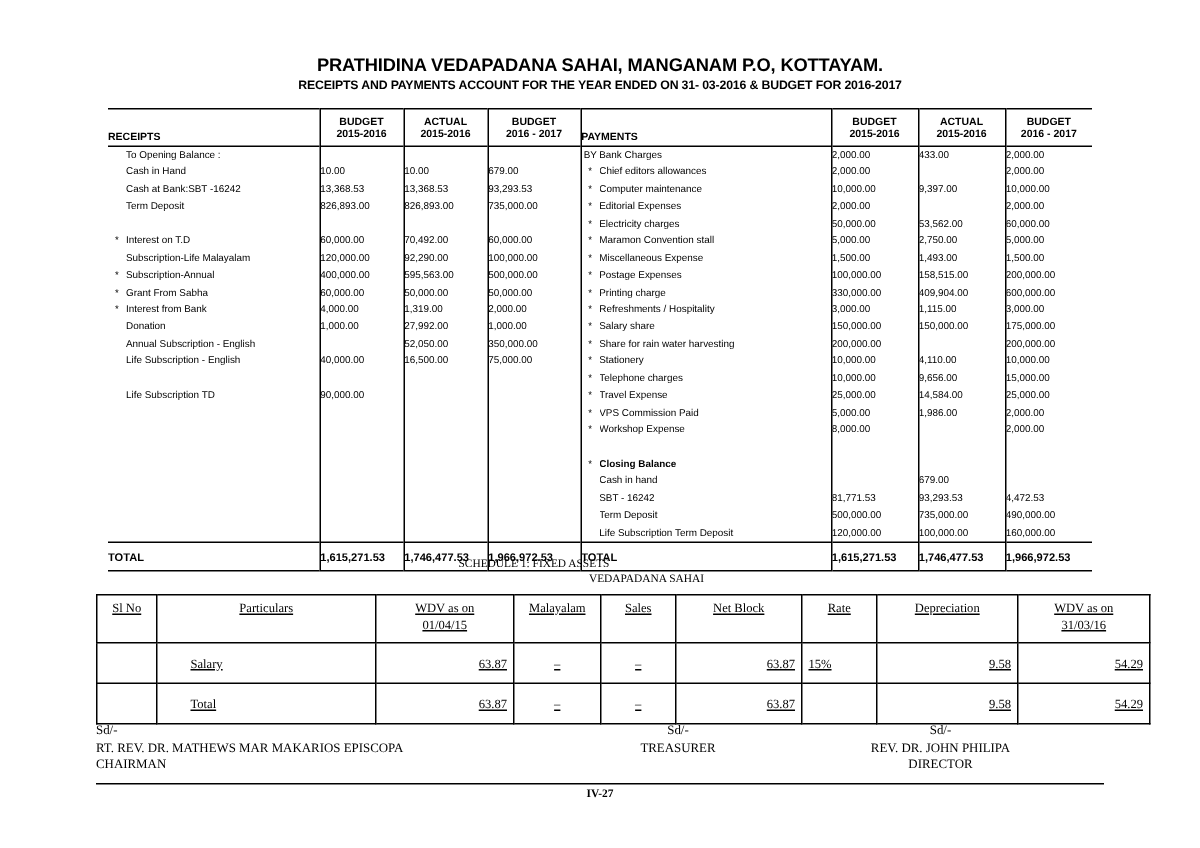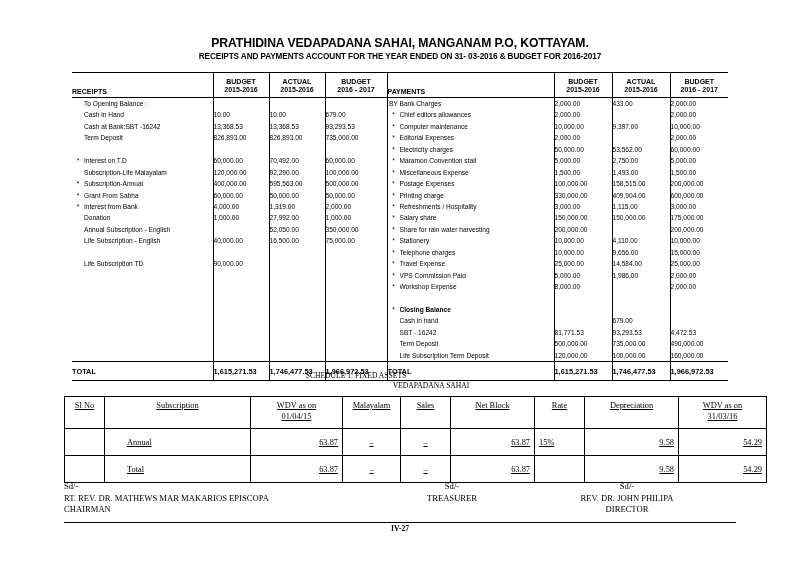--- a/index.html
+++ b/index.html
@@ -542,21 +542,21 @@
       <col style="width:94px">
       <col style="width:88px">
     </colgroup>
     <tbody>
       <tr>
         <td class="sh">
           <span>Sl No</span>
           <span class="l2"></span>
         </td>
         <td class="sh">
-          <span>Subscription</span>
+          <span>Particulars</span>
           <span class="l2"></span>
         </td>
         <td class="sh">
           <span>WDV as on</span>
           <span class="l2">01/04/15</span>
         </td>
         <td class="sh">
           <span>Malayalam</span>
           <span class="l2"></span>
         </td>
@@ -576,21 +576,21 @@
           <span>Depreciation</span>
           <span class="l2"></span>
         </td>
         <td class="sh">
           <span>WDV as on</span>
           <span class="l2">31/03/16</span>
         </td>
       </tr>
       <tr class="dr">
         <td class="c"></td>
-        <td class="l">Annual</td>
+        <td class="l">Salary</td>
         <td class="r">63.87</td>
         <td class="c">–</td>
         <td class="c">–</td>
         <td class="r">63.87</td>
         <td class="c" style="text-align:left;">15%</td>
         <td class="r">9.58</td>
         <td class="r">54.29</td>
       </tr>
       <tr class="dr">
         <td class="c"></td>

